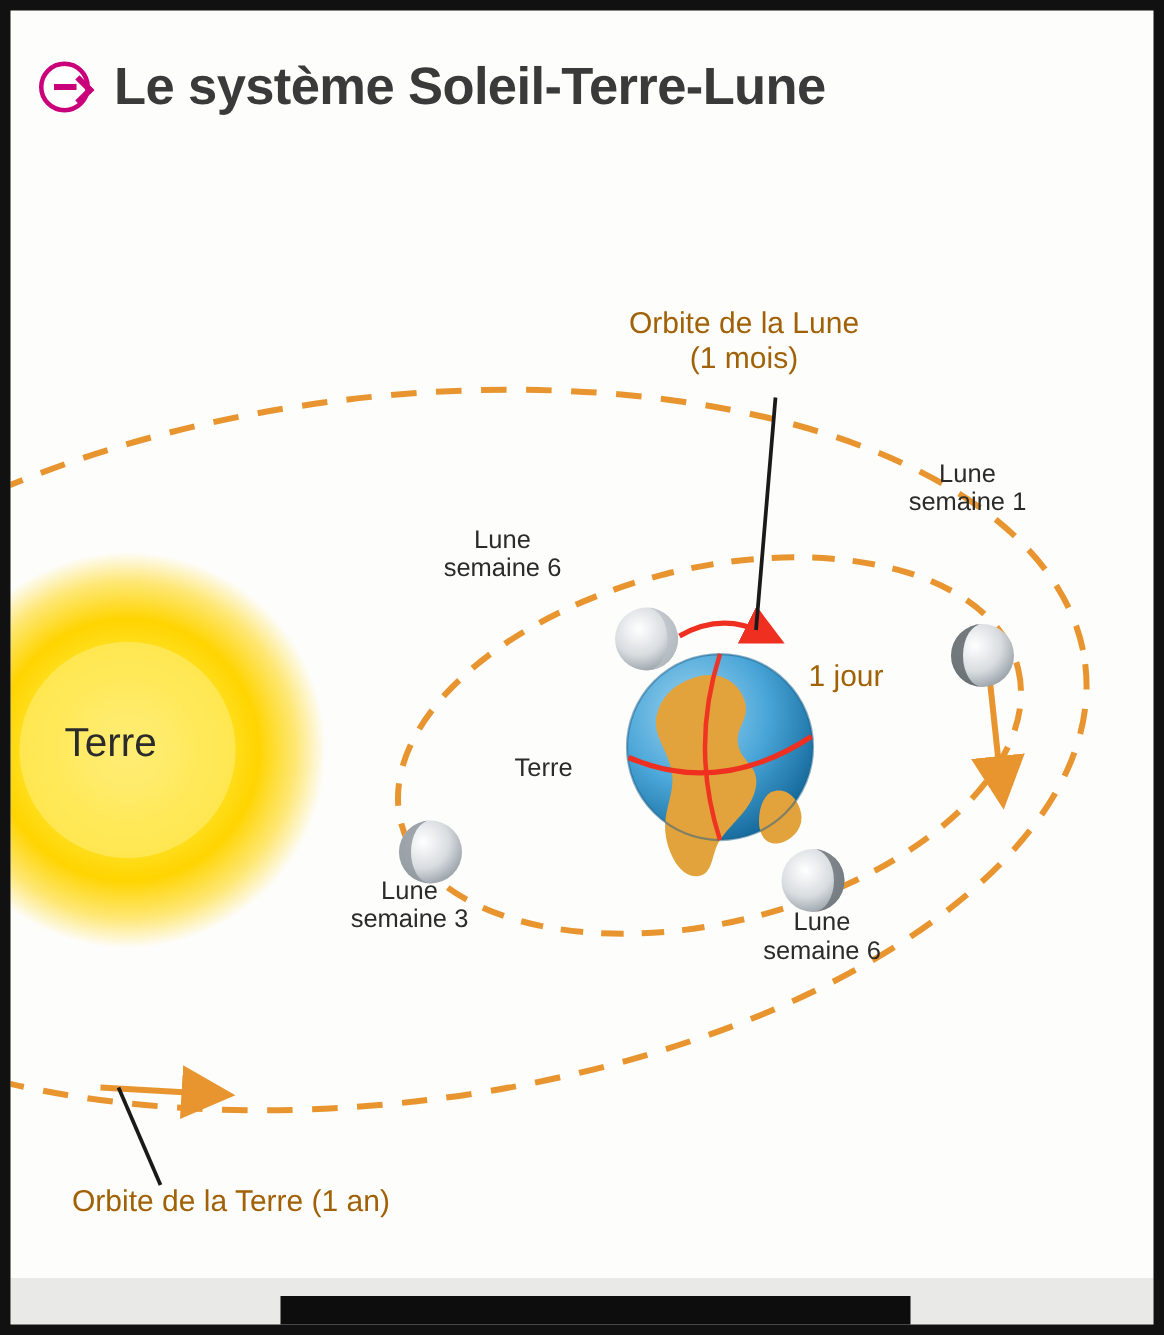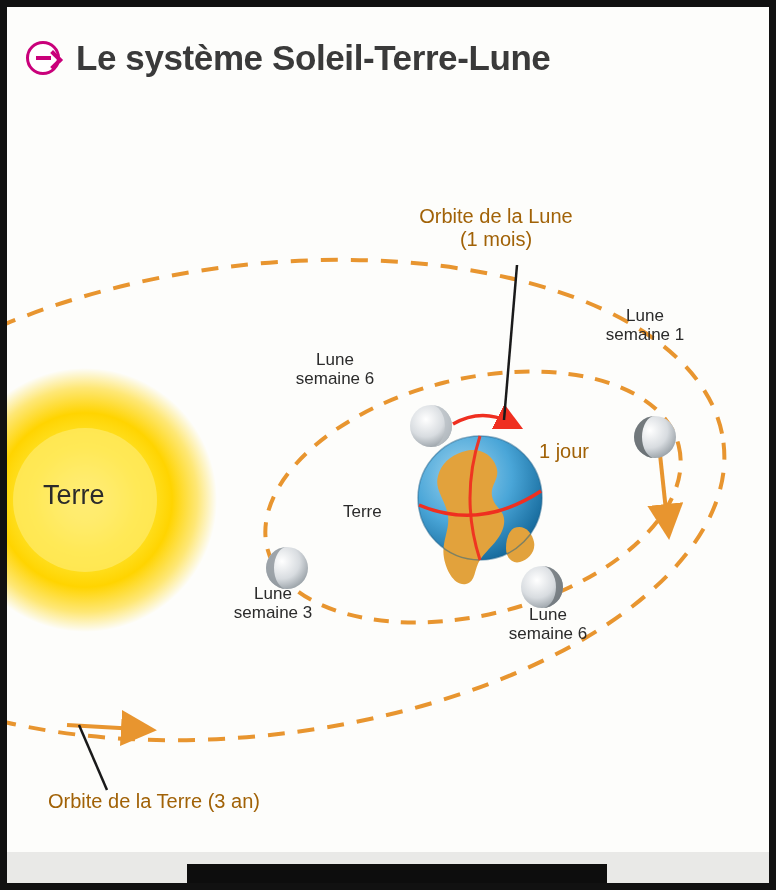--- a/index.html
+++ b/index.html
@@ -251,21 +251,21 @@
     <div class="lbl center" id="label-lune4">
       <span>Lune</span><br>
       <span>semaine 6</span>
     </div>
 
     <div class="lbl-red center" id="label-orbite-lune">
       <span>Orbite de la Lune</span><br>
       <span>(1 mois)</span>
     </div>
 
-    <div class="lbl-red" id="label-orbite-terre">Orbite de la Terre (3 an)</div>
+    <div class="lbl-red" id="label-orbite-terre">Orbite de la Terre (1 an)</div>
     <div class="lbl-red" id="label-jour">1 jour</div>
   </div>
 
   <div class="bottom-bar">
     <div class="dark"></div>
   </div>
 
   <div class="page-border"></div>
 </div>
 

